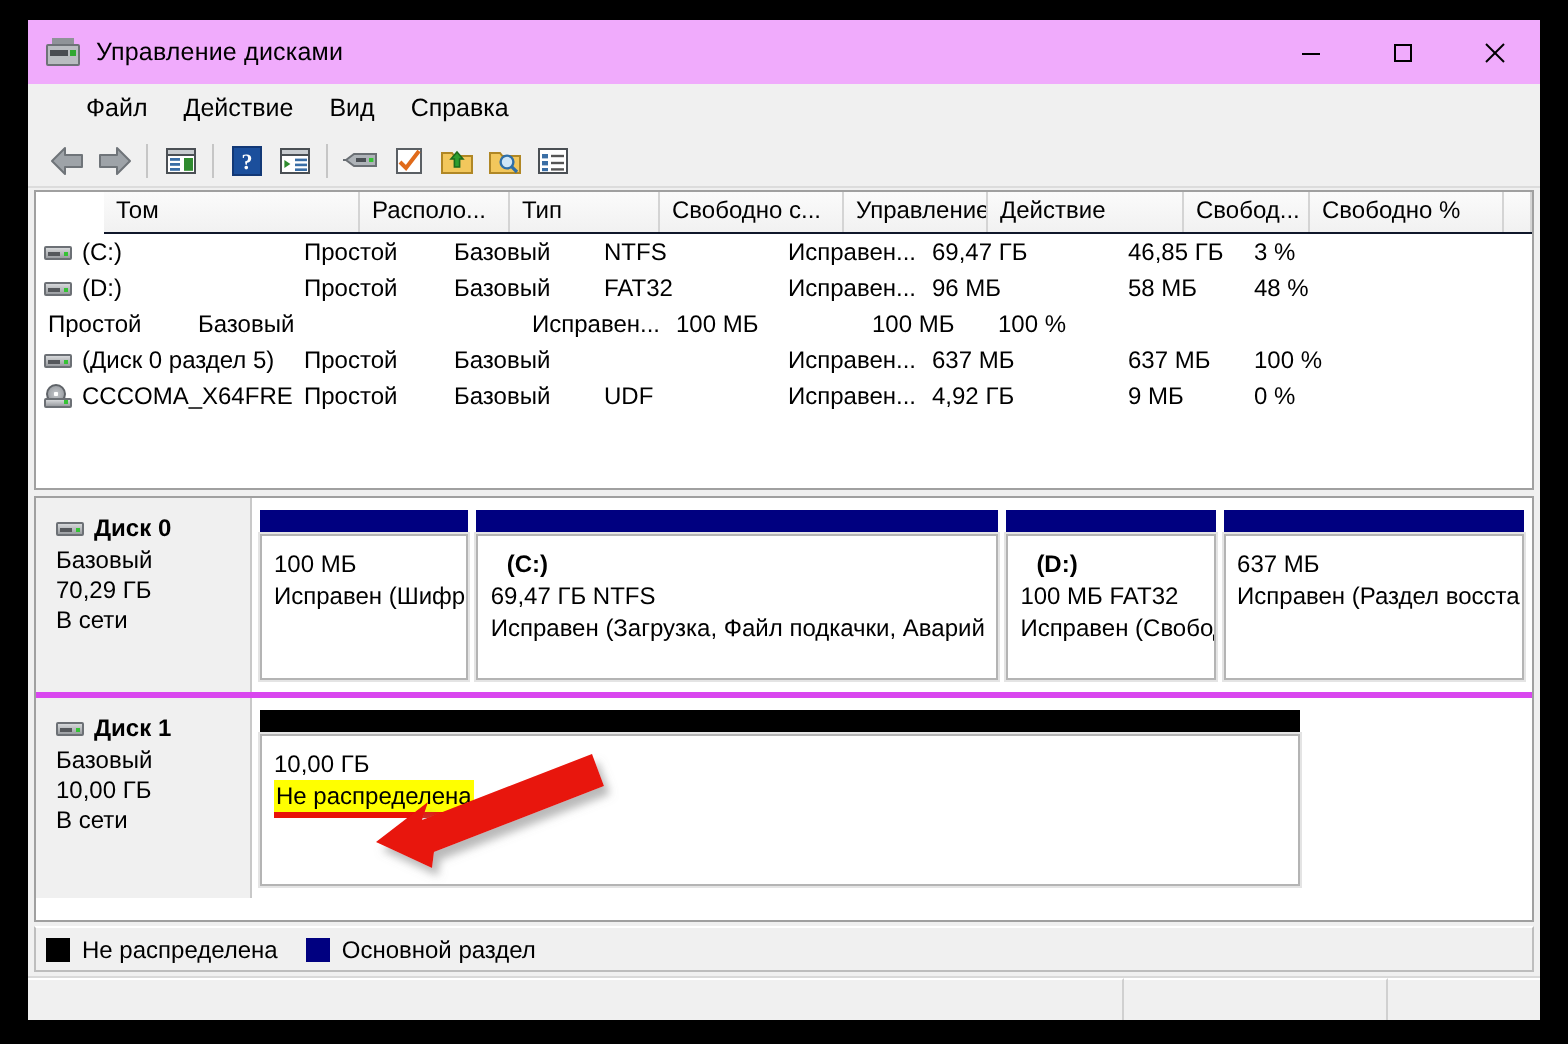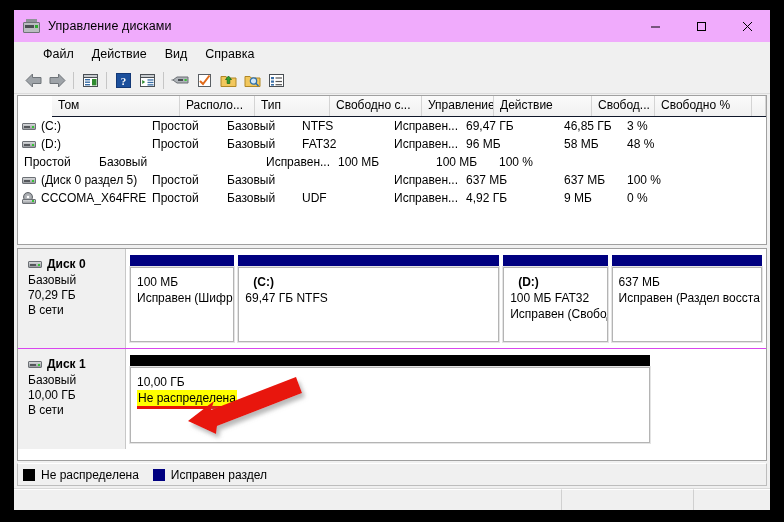--- a/index.html
+++ b/index.html
@@ -156,21 +156,21 @@
     margin: 3px 2px 0 2px;
     background: #fff;
     border: 1px solid #a0a0a0;
     display: flex; flex-direction: column;
     min-height: 0;
     overflow: hidden;
   }
   .disk-row {
     display: flex;
     height: 100px; min-height: 100px;
-    border-bottom: 1px solid #d946ef;
+    border-bottom: 3px solid #d946ef;
   }
   .disk-info {
     width: 108px; min-width: 108px;
     background: #f0f0f0;
     border-right: 1px solid #c8c8c8;
     padding: 8px 0 0 10px;
   }
   .disk-title {
     display: flex; align-items: center; gap: 5px;
     font-size: 12px; font-weight: bold; color: #000;
@@ -491,20 +491,21 @@
               <div class="part-line">100 МБ</div>
               <div class="part-line">Исправен (Шифр</div>
             </div>
           </div>
 
           <div class="part" style="flex:260 1 0">
             <div class="part-cap"></div>
             <div class="part-box">
               <div class="part-line label">(C:)</div>
               <div class="part-line">69,47 ГБ NTFS</div>
+              <div class="part-line">Исправен (Загрузка, Файл подкачки, Аварий</div>
             </div>
           </div>
 
           <div class="part" style="flex:104 1 0">
             <div class="part-cap"></div>
             <div class="part-box">
               <div class="part-line label">(D:)</div>
               <div class="part-line">100 МБ FAT32</div>
               <div class="part-line">Исправен (Свобод</div>
             </div>
@@ -550,21 +551,21 @@
 
     </div>
 
     <div class="legend">
       <div class="lg-item">
         <span class="lg-sw unalloc"></span>
         <span class="lg-text">Не распределена</span>
       </div>
       <div class="lg-item">
         <span class="lg-sw primary"></span>
-        <span class="lg-text">Исправен раздел</span>
+        <span class="lg-text">Основной раздел</span>
       </div>
     </div>
 
   </div>
 
   <div class="statusbar">
     <div class="sb-pane" style="width:548px"></div>
     <div class="sb-pane" style="width:132px"></div>
     <div class="sb-pane" style="flex:1 1 auto;border-right:none"></div>
   </div>

